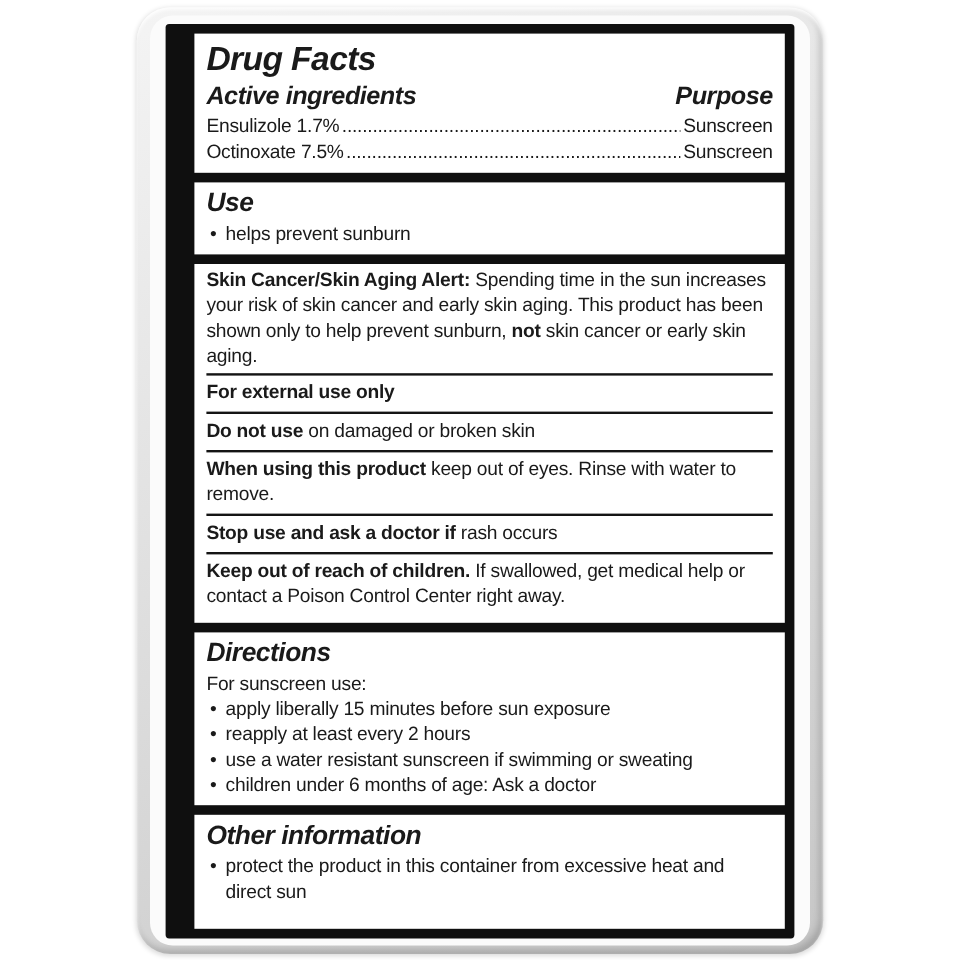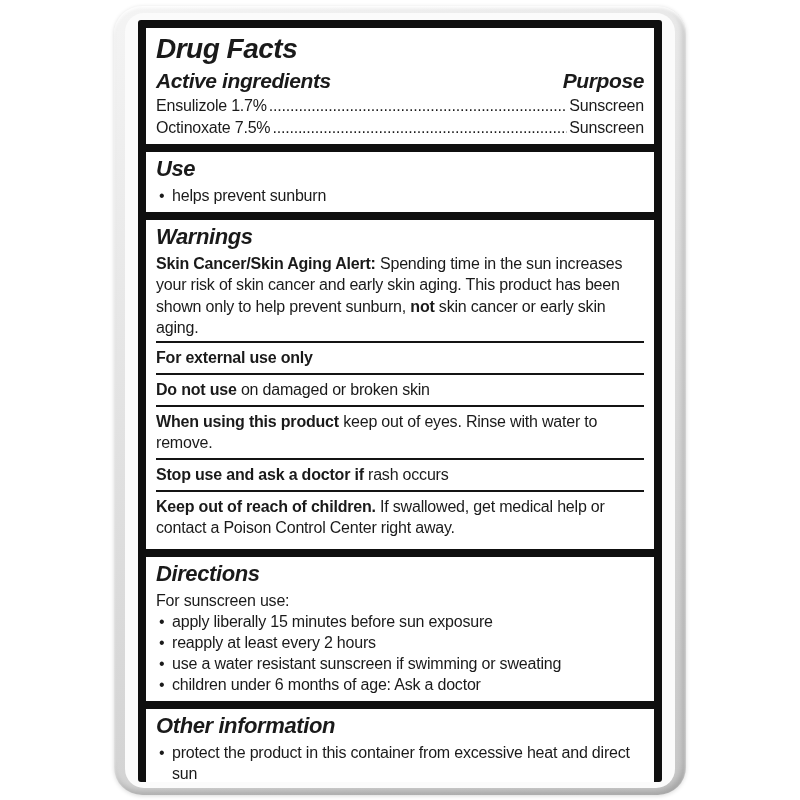--- a/index.html
+++ b/index.html
@@ -31,20 +31,21 @@
     left:24px; top:14px; right:24px; bottom:13px;
     background:#0f0f0f;
     border-radius:3px;
     padding:8px;
     display:flex; flex-direction:column; gap:8px;
     overflow:hidden;
   }
   .sec {
     background:#ffffff;
     padding:3px 10px 6px 10px;
+    margin-left:16px;
   }
   .sec:last-child { flex:1; position:relative; }
   .title {
     font-size:28px; font-weight:bold; font-style:italic;
     letter-spacing:-0.5px;
     margin:2px 0 4px 0;
   }
   .h2 {
     font-size:22px; font-weight:bold; font-style:italic;
     letter-spacing:-0.4px;
@@ -106,21 +107,20 @@
         <span class="ai-purpose">Sunscreen</span>
       </div>
     </div>
 
     <div class="sec">
       <div class="h2">Use</div>
       <div class="body-text bullet-line">helps prevent sunburn</div>
     </div>
 
     <div class="sec">
-      <div class="h2">Warnings</div>
       <div class="body-text warn-para">
         <b>Skin Cancer/Skin Aging Alert:</b>
         <span>Spending time in the sun increases your risk of skin cancer and early skin aging. This product has been shown only to help prevent sunburn,</span>
         <b>not</b>
         <span>skin cancer or early skin aging.</span>
       </div>
       <div class="body-text rule">
         <b>For external use only</b>
         <span></span>
       </div>

